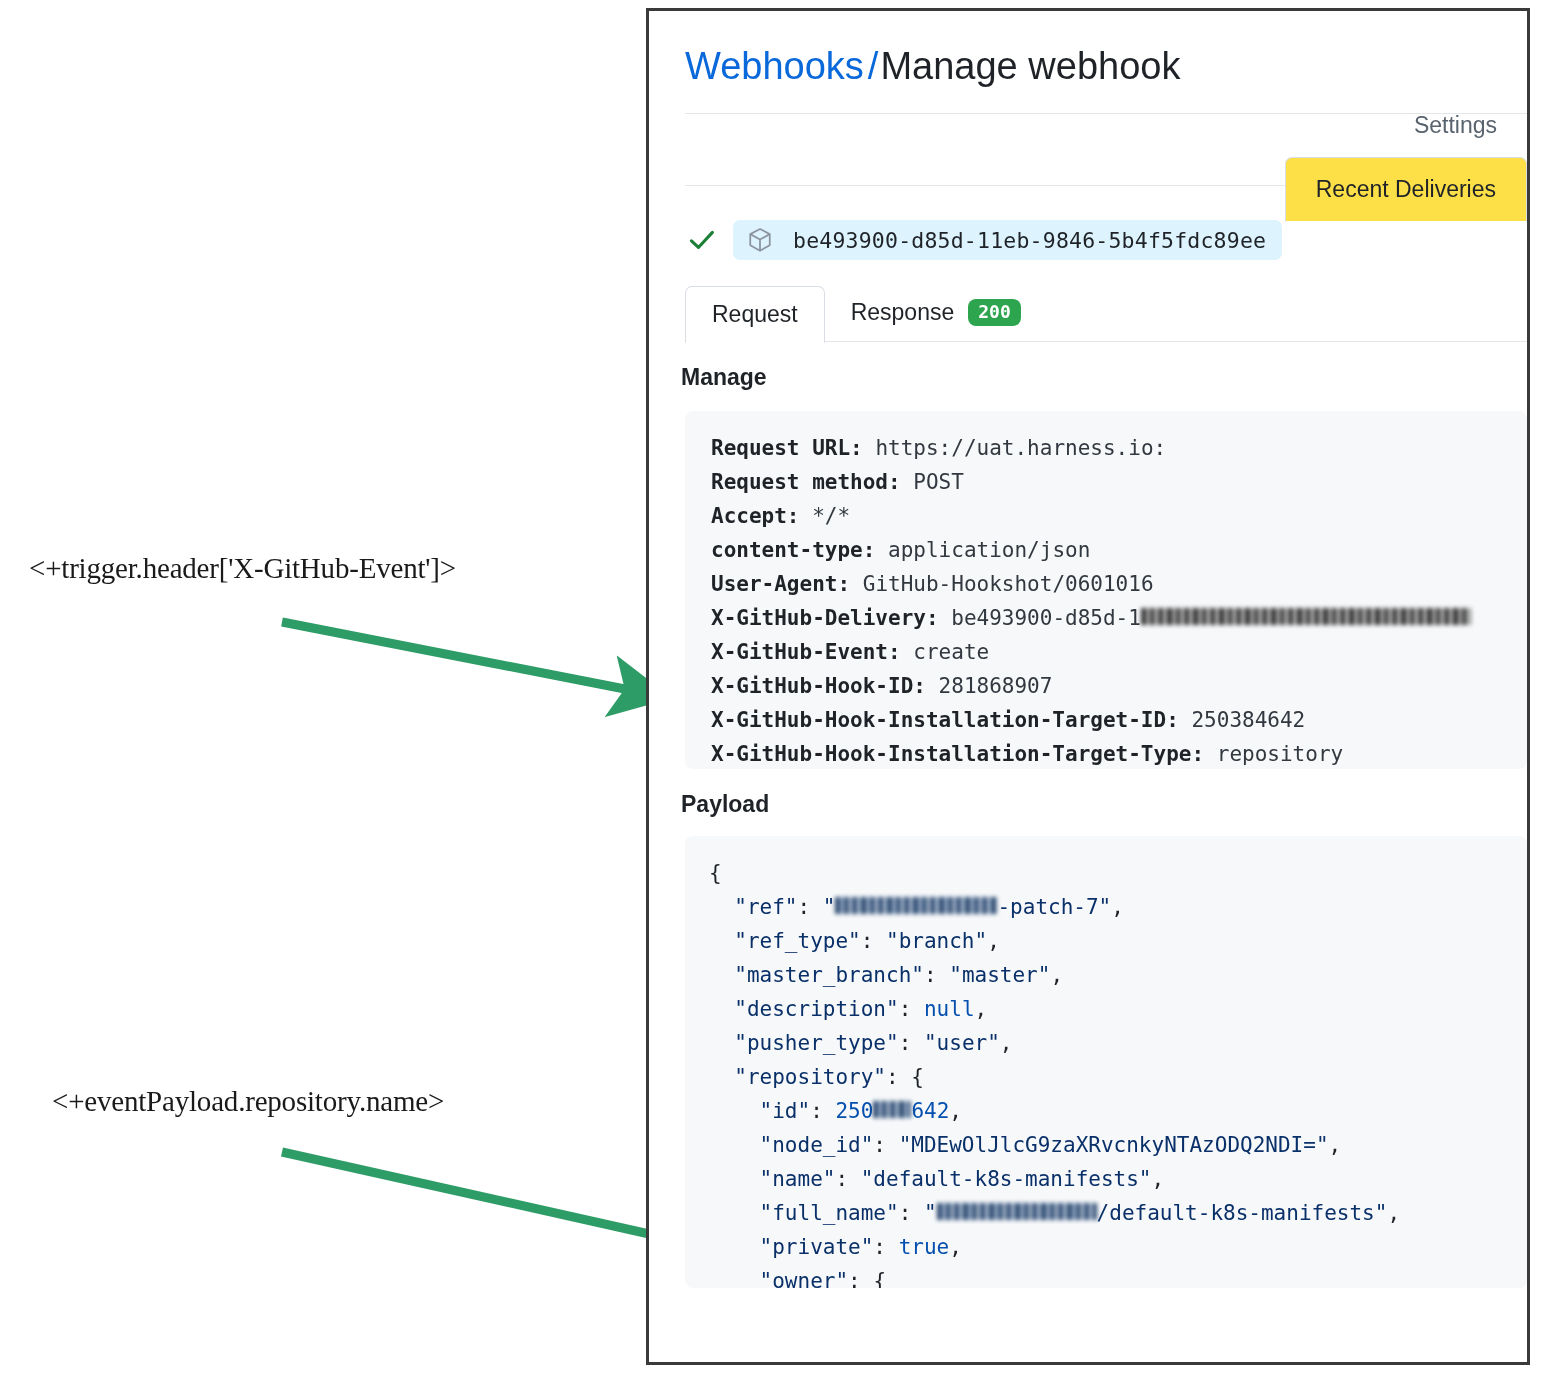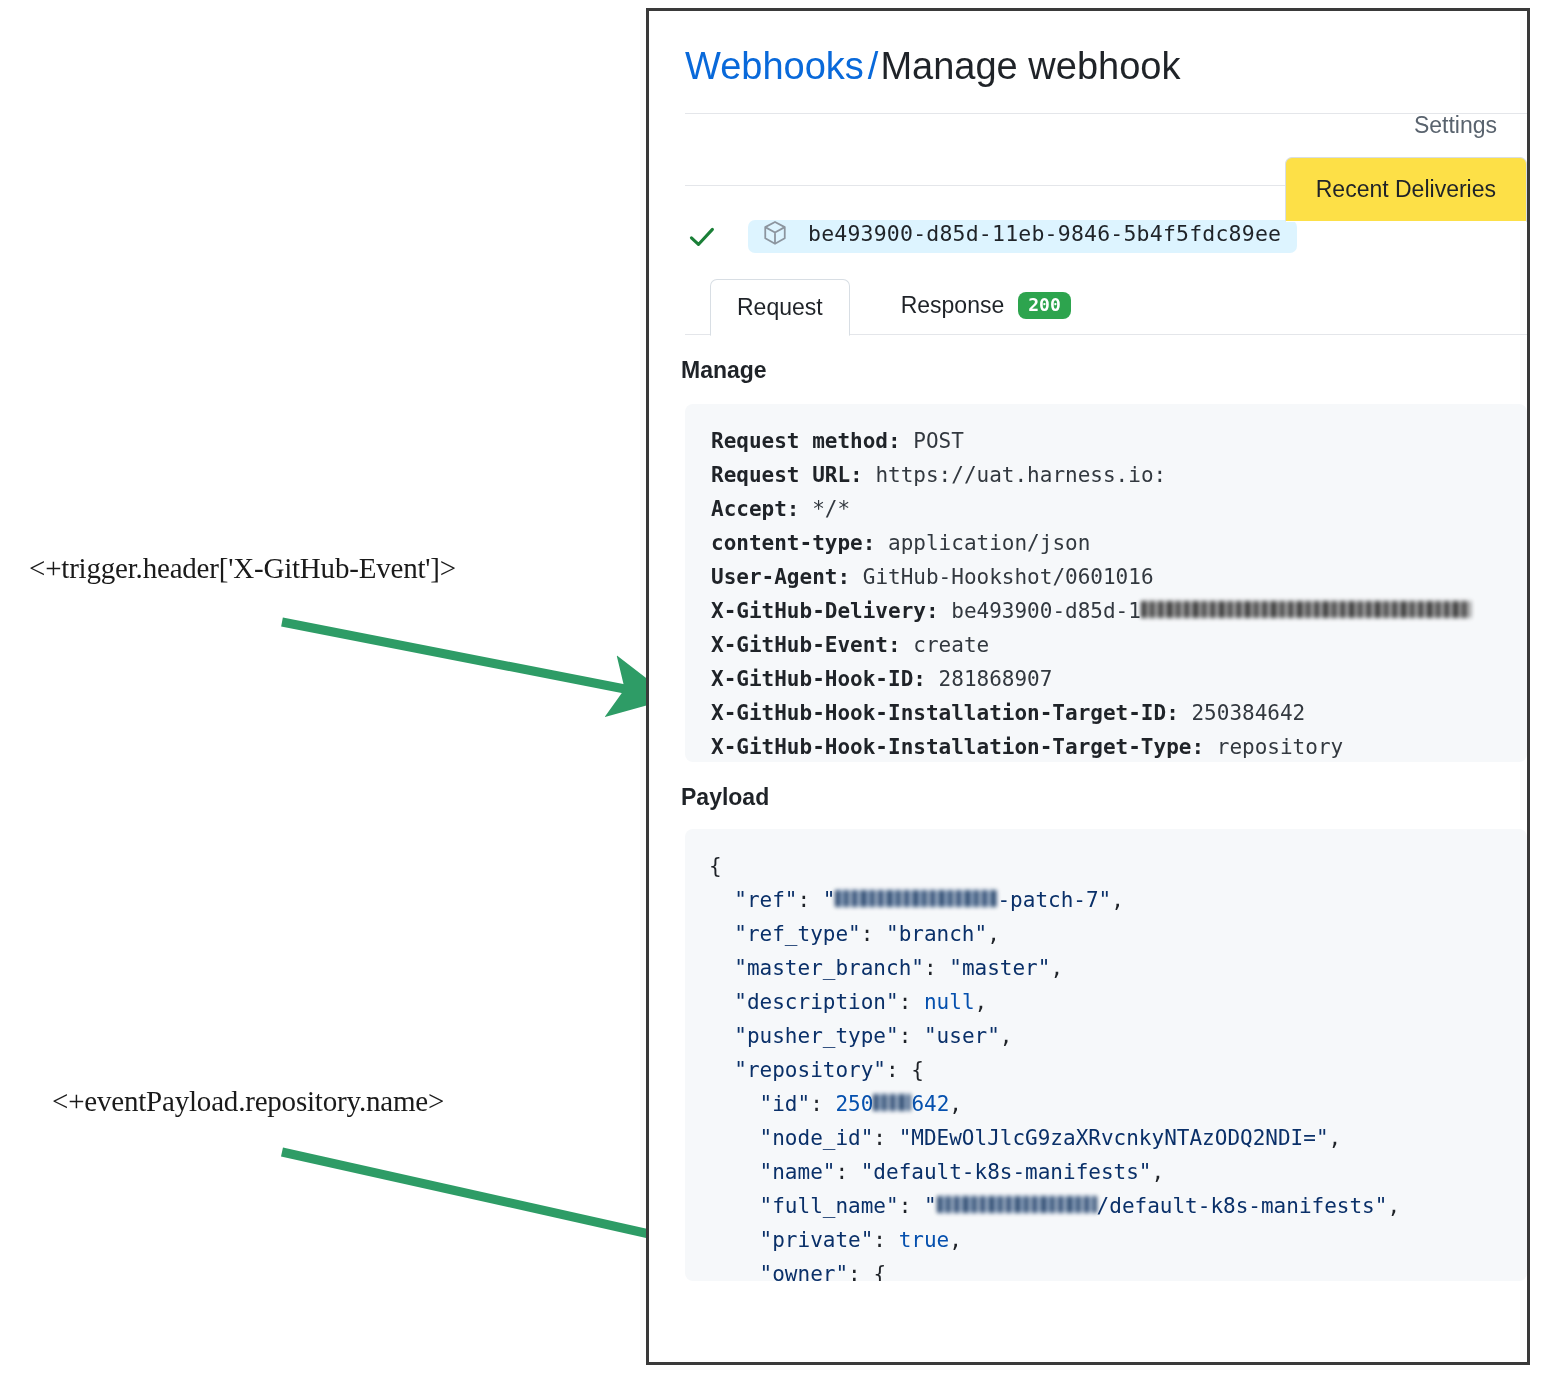--- a/index.html
+++ b/index.html
@@ -127,22 +127,21 @@
     width: 26px;
     height: 26px;
     margin-right: 18px;
     flex: none;
   }
   .delivery-pill {
     display: inline-flex;
     align-items: center;
     background: #ddf4ff;
     border-radius: 7px;
-    padding: 0 16px 7px 14px;
-    margin-left: 15px;
+    padding: 7px 16px 7px 14px;
   }
   .cube-icon {
     width: 26px;
     height: 26px;
     margin-right: 20px;
     flex: none;
   }
   .delivery-id {
     font-family: "DejaVu Sans Mono", monospace;
     font-size: 21.5px;
@@ -172,21 +171,20 @@
   .itab {
     position: relative;
     font-size: 23px;
     color: #1f2328;
     padding: 0 26px 16px 26px;
     line-height: 1;
     z-index: 2;
     display: inline-flex;
     align-items: center;
     white-space: nowrap;
-    margin-left: 25px;
   }
   .itab.active {
     background: #ffffff;
     border: 1px solid #d8dee4;
     border-bottom: 1px solid #ffffff;
     border-radius: 7px 7px 0 0;
     padding-top: 16px;
     margin-bottom: -1px;
   }
   .status-badge {
@@ -322,22 +320,22 @@
       <div class="itab active">Request</div>
       <div class="itab">
         <span>Response</span>
         <span class="status-badge">200</span>
       </div>
     </div>
 
     <div class="section-label">Manage</div>
 
     <div class="codeblock headers">
+      <div><span class="hkey">Request URL:</span> <span class="hval">https://uat.harness.io:</span></div>
       <div><span class="hkey">Request method:</span> <span class="hval">POST</span></div>
-      <div><span class="hkey">Request URL:</span> <span class="hval">https://uat.harness.io:</span></div>
       <div><span class="hkey">Accept:</span> <span class="hval">*/*</span></div>
       <div><span class="hkey">content-type:</span> <span class="hval">application/json</span></div>
       <div><span class="hkey">User-Agent:</span> <span class="hval">GitHub-Hookshot/0601016</span></div>
       <div><span class="hkey">X-GitHub-Delivery:</span> <span class="hval">be493900-d85d-1</span><span class="redacted dark" style="width:330px"></span></div>
       <div><span class="hkey">X-GitHub-Event:</span> <span class="hval">create</span></div>
       <div><span class="hkey">X-GitHub-Hook-ID:</span> <span class="hval">281868907</span></div>
       <div><span class="hkey">X-GitHub-Hook-Installation-Target-ID:</span> <span class="hval">250384642</span></div>
       <div><span class="hkey">X-GitHub-Hook-Installation-Target-Type:</span> <span class="hval">repository</span></div>
     </div>
 

